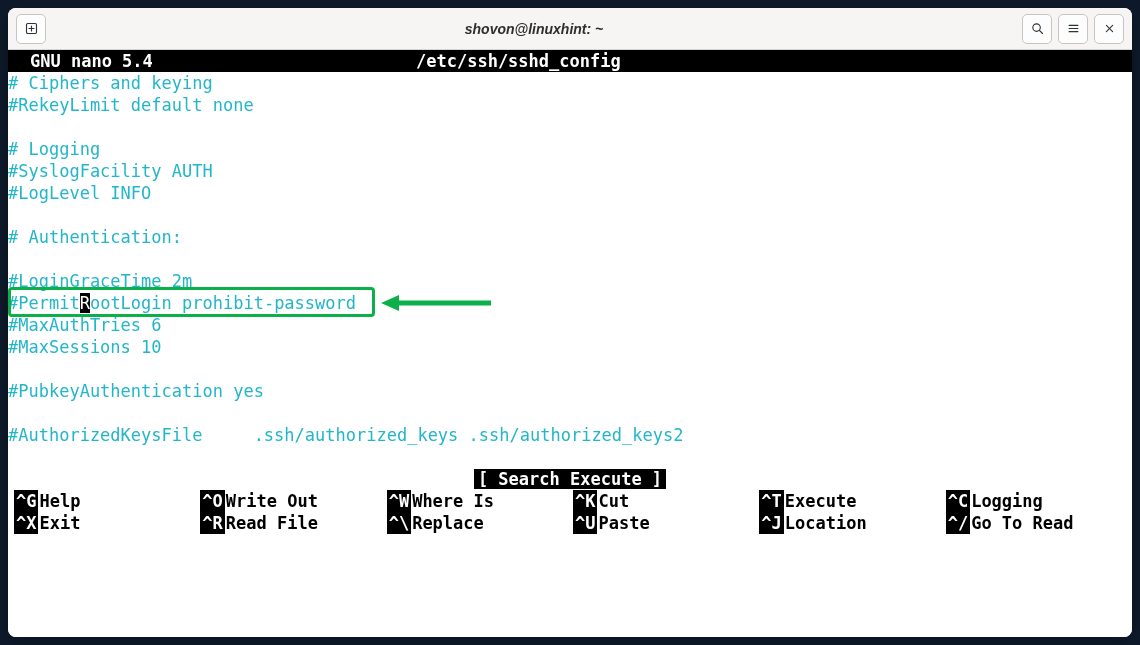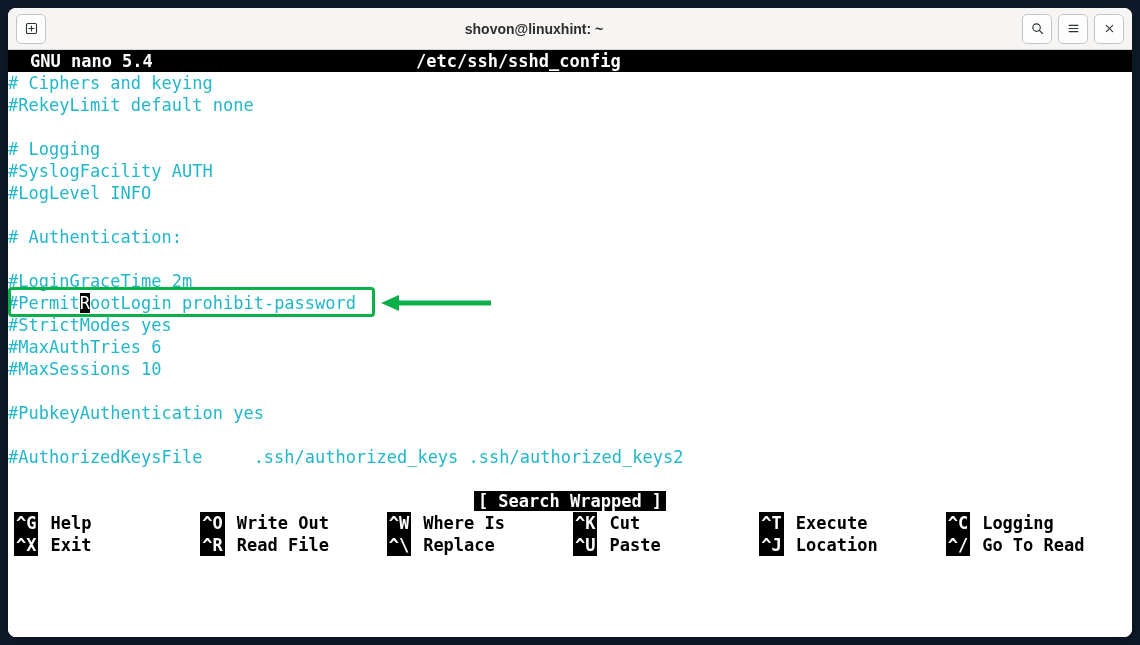--- a/index.html
+++ b/index.html
@@ -21,20 +21,21 @@
     flex-direction: column;
   }
   .titlebar {
     height: 42px;
     background: #f6f5f4;
     border-bottom: 1px solid #d6d4d2;
     display: flex;
     align-items: center;
     padding: 0 8px;
     gap: 0;
+    font-style: italic;
   }
   .tb-btn {
     width: 30px;
     height: 30px;
     border: 1px solid #c7c5c3;
     border-radius: 5px;
     background: #fdfdfd;
     display: flex;
     align-items: center;
     justify-content: center;
@@ -108,21 +109,21 @@
     padding-left: 6px;
     font-weight: bold;
     line-height: 22px;
   }
   .sc { display: flex; white-space: pre; }
   .sc .key {
     background: #000;
     color: #fff;
     padding: 0 2px;
   }
-  .sc .lbl { padding-left: 12px; }
+  .sc .lbl { padding-left: 1px; }
 </style>
 </head>
 <body>
 
 <div class="window">
 
   <div class="titlebar">
     <div class="tb-btn">
       <svg viewBox="0 0 24 24">
           <rect x="4" y="4" width="16" height="16" rx="2"></rect>
@@ -167,37 +168,36 @@
         <div class="line">#RekeyLimit default none</div>
         <div class="line"></div>
         <div class="line"># Logging</div>
         <div class="line">#SyslogFacility AUTH</div>
         <div class="line">#LogLevel INFO</div>
         <div class="line"></div>
         <div class="line"># Authentication:</div>
         <div class="line"></div>
         <div class="line">#LoginGraceTime 2m</div>
         <div class="line">#Permit<span class="cursor-inv">R</span>ootLogin prohibit-password</div>
-        <div class="line">#StrictModes yes</div>
         <div class="line">#MaxAuthTries 6</div>
         <div class="line">#MaxSessions 10</div>
         <div class="line"></div>
         <div class="line">#PubkeyAuthentication yes</div>
         <div class="line"></div>
         <div class="line">#AuthorizedKeysFile     .ssh/authorized_keys .ssh/authorized_keys2</div>
         <div class="line"></div>
         <div class="highlight-box" id="hl-box" style="top: 215px; left: 0px; width: 366.8px; height: 30px;"></div>
       <svg class="arrow" id="hl-arrow" width="120" height="28" style="top: 217px; left: 372.8px;">
         <line x1="10" y1="14" x2="110" y2="14" stroke="#0bb04a" stroke-width="5"></line>
         <polygon points="0,14 18,6 18,22" fill="#0bb04a"></polygon>
       </svg>
     </div>
 
     <div class="msgbar">
-      <span>[ Search Wrapped ]</span>
+      <span>[ Search Execute ]</span>
     </div>
 
     <div class="shortcuts" id="shortcuts">
 
     <div class="sc"><span class="key">^G</span><span class="lbl">Help</span></div>
         <div class="sc"><span class="key">^O</span><span class="lbl">Write Out</span></div>
         <div class="sc"><span class="key">^W</span><span class="lbl">Where Is</span></div>
         <div class="sc"><span class="key">^K</span><span class="lbl">Cut</span></div>
         <div class="sc"><span class="key">^T</span><span class="lbl">Execute</span></div>
         <div class="sc"><span class="key">^C</span><span class="lbl">Logging</span></div>

